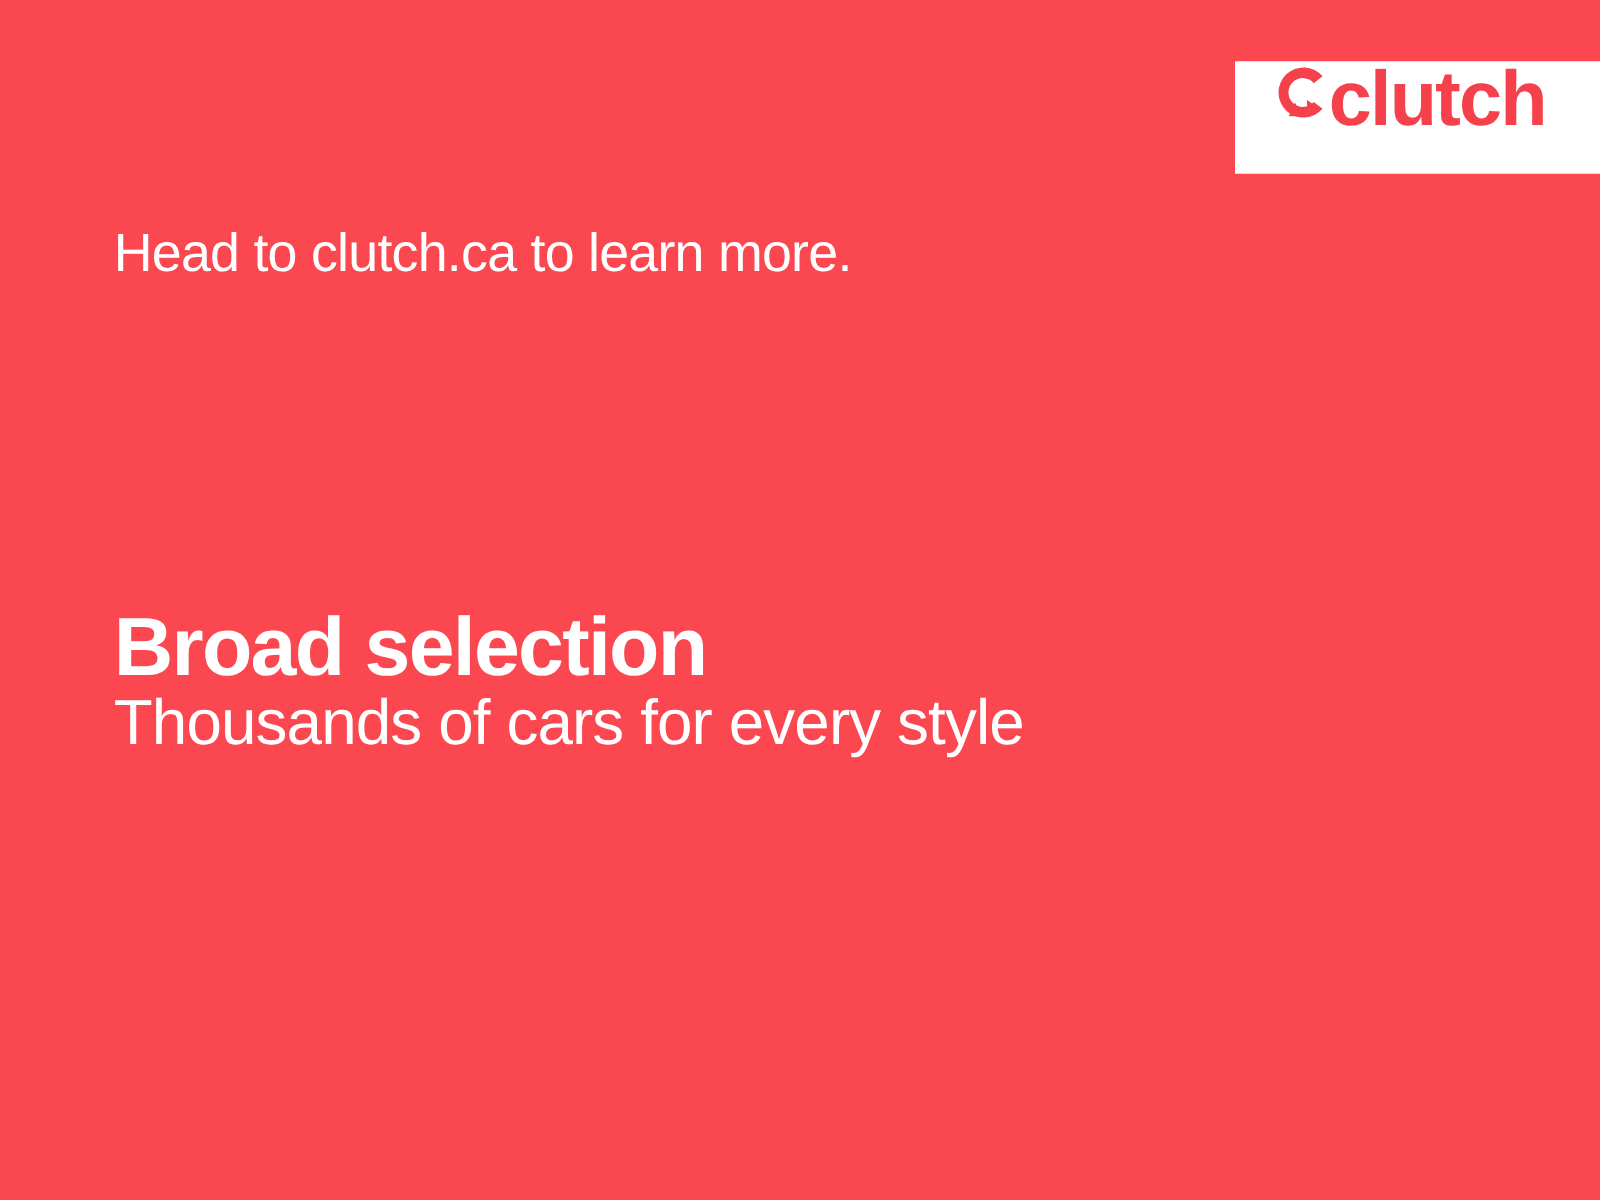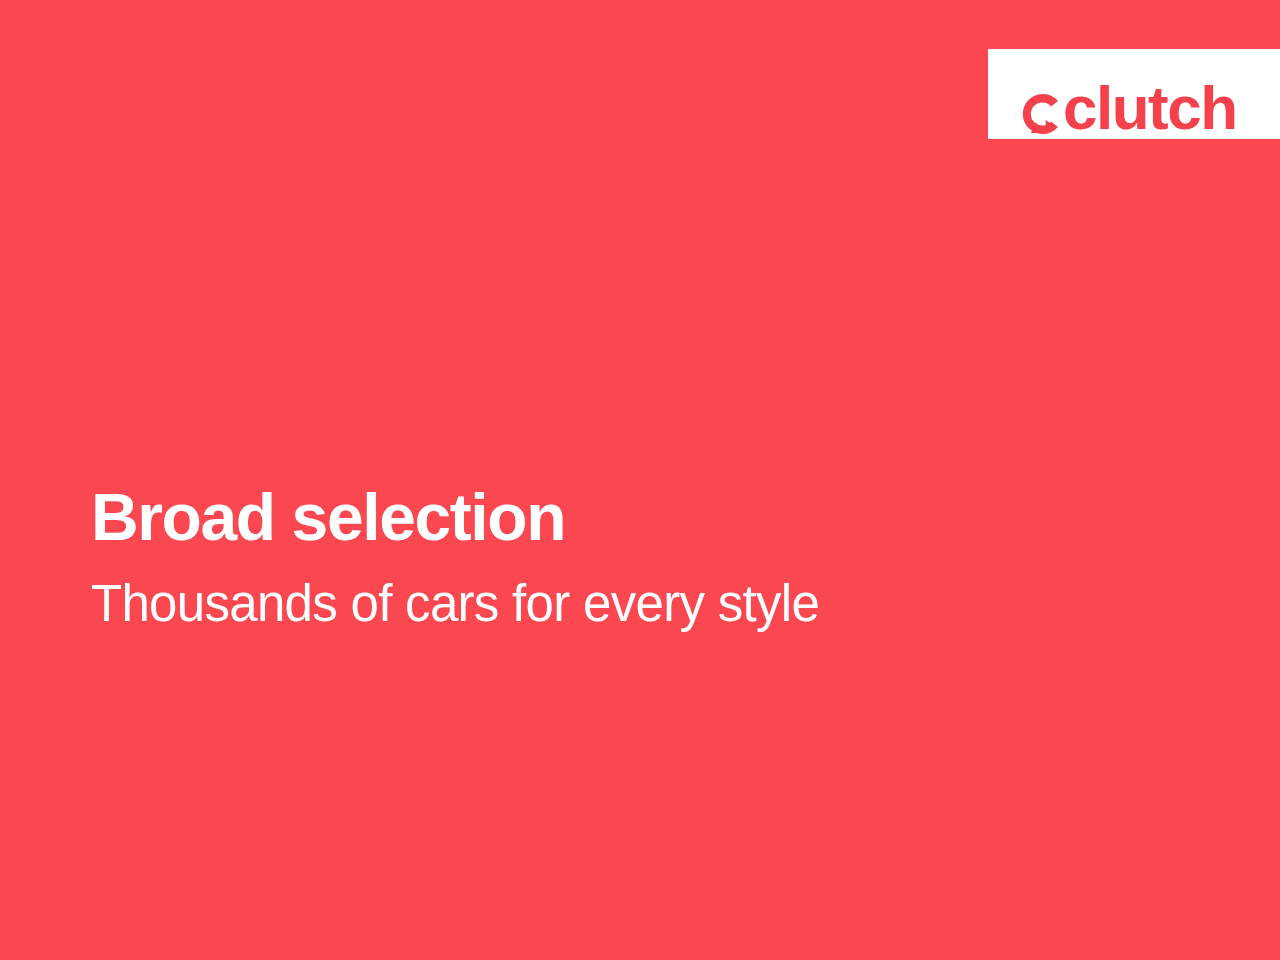--- a/index.html
+++ b/index.html
@@ -31,21 +31,21 @@
     top: 49px;
     width: 300px;           
     height: 90px;
     background: #FFFFFF;
     display: flex;
     align-items: center;
   }
 
   .logo-wordmark {
     display: flex;
-    align-items: flex-end;
+    align-items: flex-start;
     margin-left: 26px;
     height: 100%;
   }
 
   .logo-mark {
     display: block;
     width: 50px;
     height: 50px;
     flex: 0 0 auto;
   }
@@ -94,21 +94,20 @@
     font-weight: 400;
     line-height: 1.26;
     color: #FFFFFF;
     letter-spacing: -0.7px;
     max-width: 980px;
   }
 
   .subhead-line {
     display: block;
     white-space: nowrap;
-    margin-top: 26px;
   }
 </style>
 </head>
 <body>
 
 <div class="slide">
 
   <div class="logo-plate">
     <div class="logo-wordmark">
 
@@ -117,20 +116,21 @@
         <path d="M88 24 A40 40 0 1 0 88 76 L74 65 A23 23 0 1 1 74 35 Z" fill="#F4414B"></path>
 
         <path d="M44 66 L54 88 L34 88 Z" fill="#F4414B"></path>
         <path d="M63 62 L78 72 L64 80 Z" fill="#F4414B"></path>
       </svg>
 
       <span class="logo-text">clutch</span>
     </div>
   </div>
 
+  <div class="kicker">Head to clutch.ca to learn more.</div>
 
   <h1 class="headline">Broad selection</h1>
 
   <div class="subhead">
     <span class="subhead-line">Thousands of cars for every style</span>
   </div>
 
 </div>
 
 </body></html>

